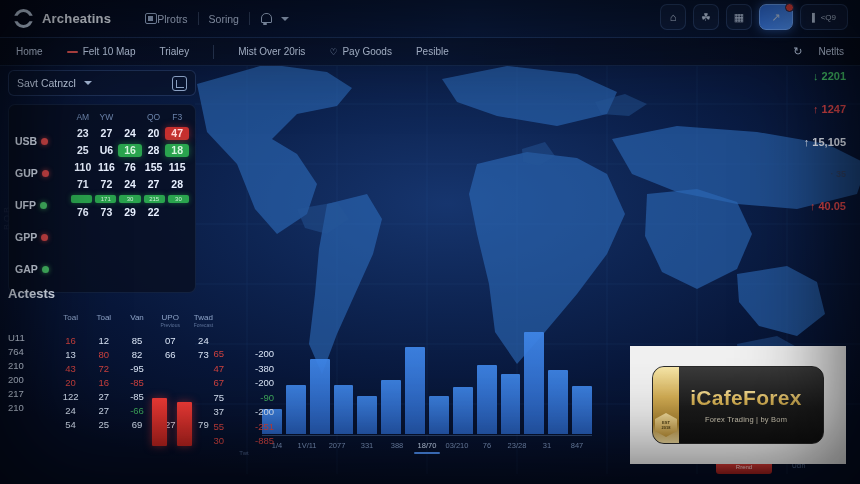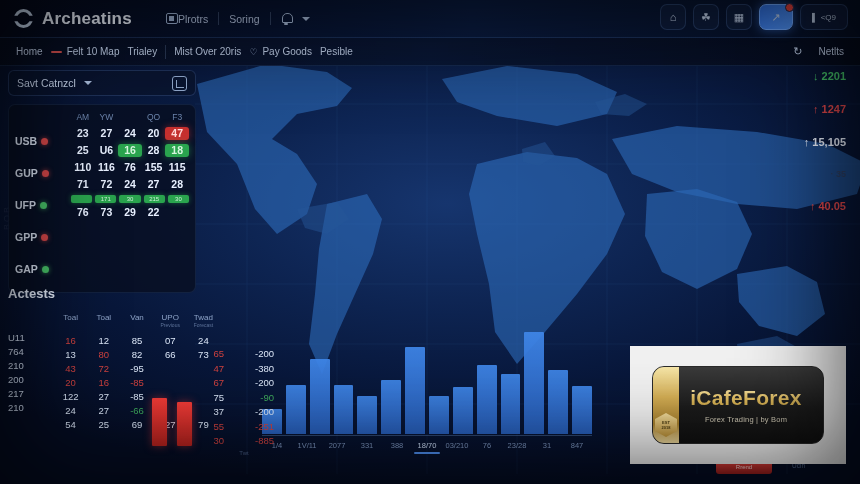--- a/index.html
+++ b/index.html
@@ -33,21 +33,21 @@
     border-bottom:1px solid rgba(90,140,220,.22);
     z-index:30;
   }
   .brand { display:flex; align-items:center; gap:9px; }
   .brand-mark { width:19px; height:19px; position:relative; }
   .brand-mark i {
     position:absolute; inset:0; border-radius:50%;
     border:3.5px solid #cfe0f7;
     clip-path:polygon(0 0,100% 0,100% 36%,0 36%,0 64%,100% 64%,100% 100%,0 100%);
   }
-  .brand-name { font-size:17px; font-weight:700; letter-spacing:.2px; color:#eef4ff;
+  .brand-name { font-size:13px; font-weight:700; letter-spacing:.2px; color:#eef4ff;
     filter:blur(.35px); }
   .top-menu { display:flex; align-items:center; gap:10px; margin-left:34px; color:#b9c9e6; font-size:10.5px; }
   .top-menu .sep { width:1px; height:13px; background:rgba(150,175,215,.3); }
   .top-menu .mi { display:flex; align-items:center; filter:blur(.32px); }
   .mini-ico { width:12px; height:11px; border:1px solid #9fb4d6; border-radius:2px; display:inline-block; position:relative; }
   .mini-ico::after { content:""; position:absolute; left:2px; top:2px; width:5px; height:5px; background:#9fb4d6; }
   .bell { width:11px; height:12px; position:relative; display:inline-block; }
   .bell::before { content:""; position:absolute; left:1px; top:0; width:9px; height:8px;
     border:1px solid #aabedd; border-radius:5px 5px 1px 1px; }
   .bell::after { content:""; position:absolute; left:3.5px; bottom:0; width:4px; height:2px; background:#aabedd; border-radius:1px; }
@@ -73,21 +73,21 @@
     position:absolute; right:-2px; top:-2px; width:9px; height:9px; border-radius:50%;
     background:#e8433f; border:1px solid #1b2c50;
   }
   .ti.wide { width:48px; gap:3px; font-size:8px; }
 
   
   .subnav {
     position:absolute; left:0; top:38px; width:860px; height:28px;
     background:linear-gradient(90deg,rgba(6,12,30,.95),rgba(9,22,52,.9),rgba(5,11,28,.95));
     border-bottom:1px solid rgba(80,125,200,.18);
-    display:flex; align-items:center; padding:0 16px; gap:8px;
+    display:flex; align-items:center; padding:0 16px; gap:24px;
     font-size:10px; color:#c0cfe8; z-index:28;
   }
   .subnav .item { filter:blur(.35px); display:flex; align-items:center; gap:5px; white-space:nowrap; }
   .subnav .vsep { width:1px; height:14px; background:rgba(140,170,215,.26); }
   .dash { width:11px; height:2px; background:#d6504f; border-radius:1px; }
   .heart { color:#9fb4d6; font-size:9px; }
   .subnav .right { margin-left:auto; display:flex; align-items:center; gap:16px; }
   .refresh { font-size:11px; color:#c2d2ec; }
 
   

